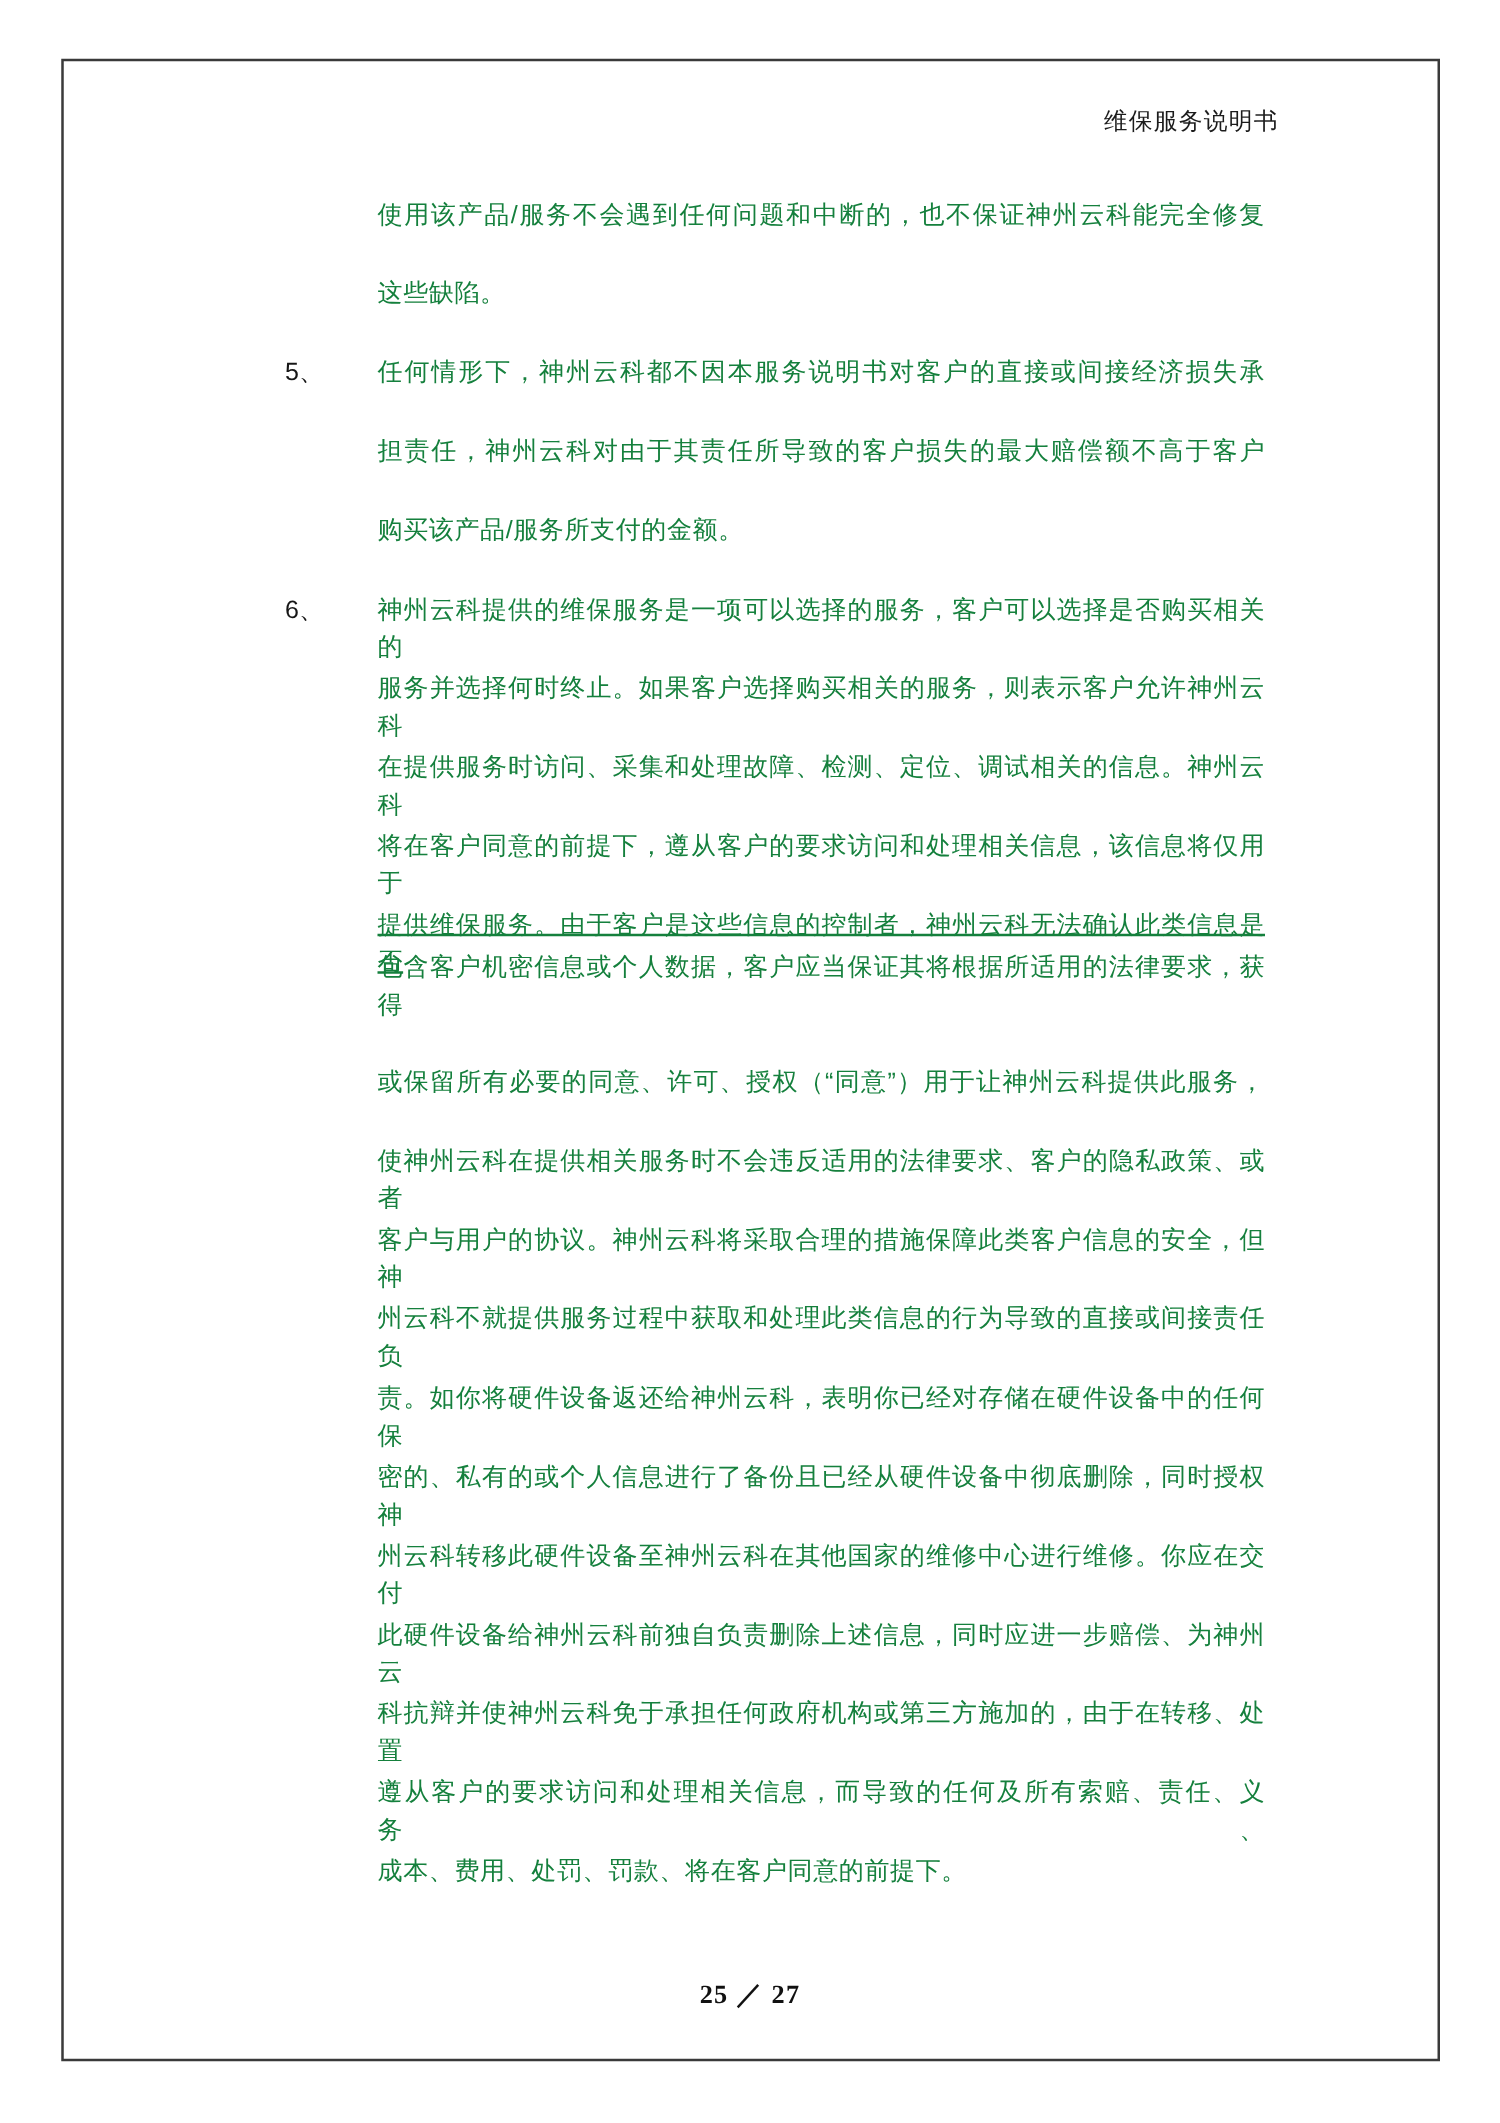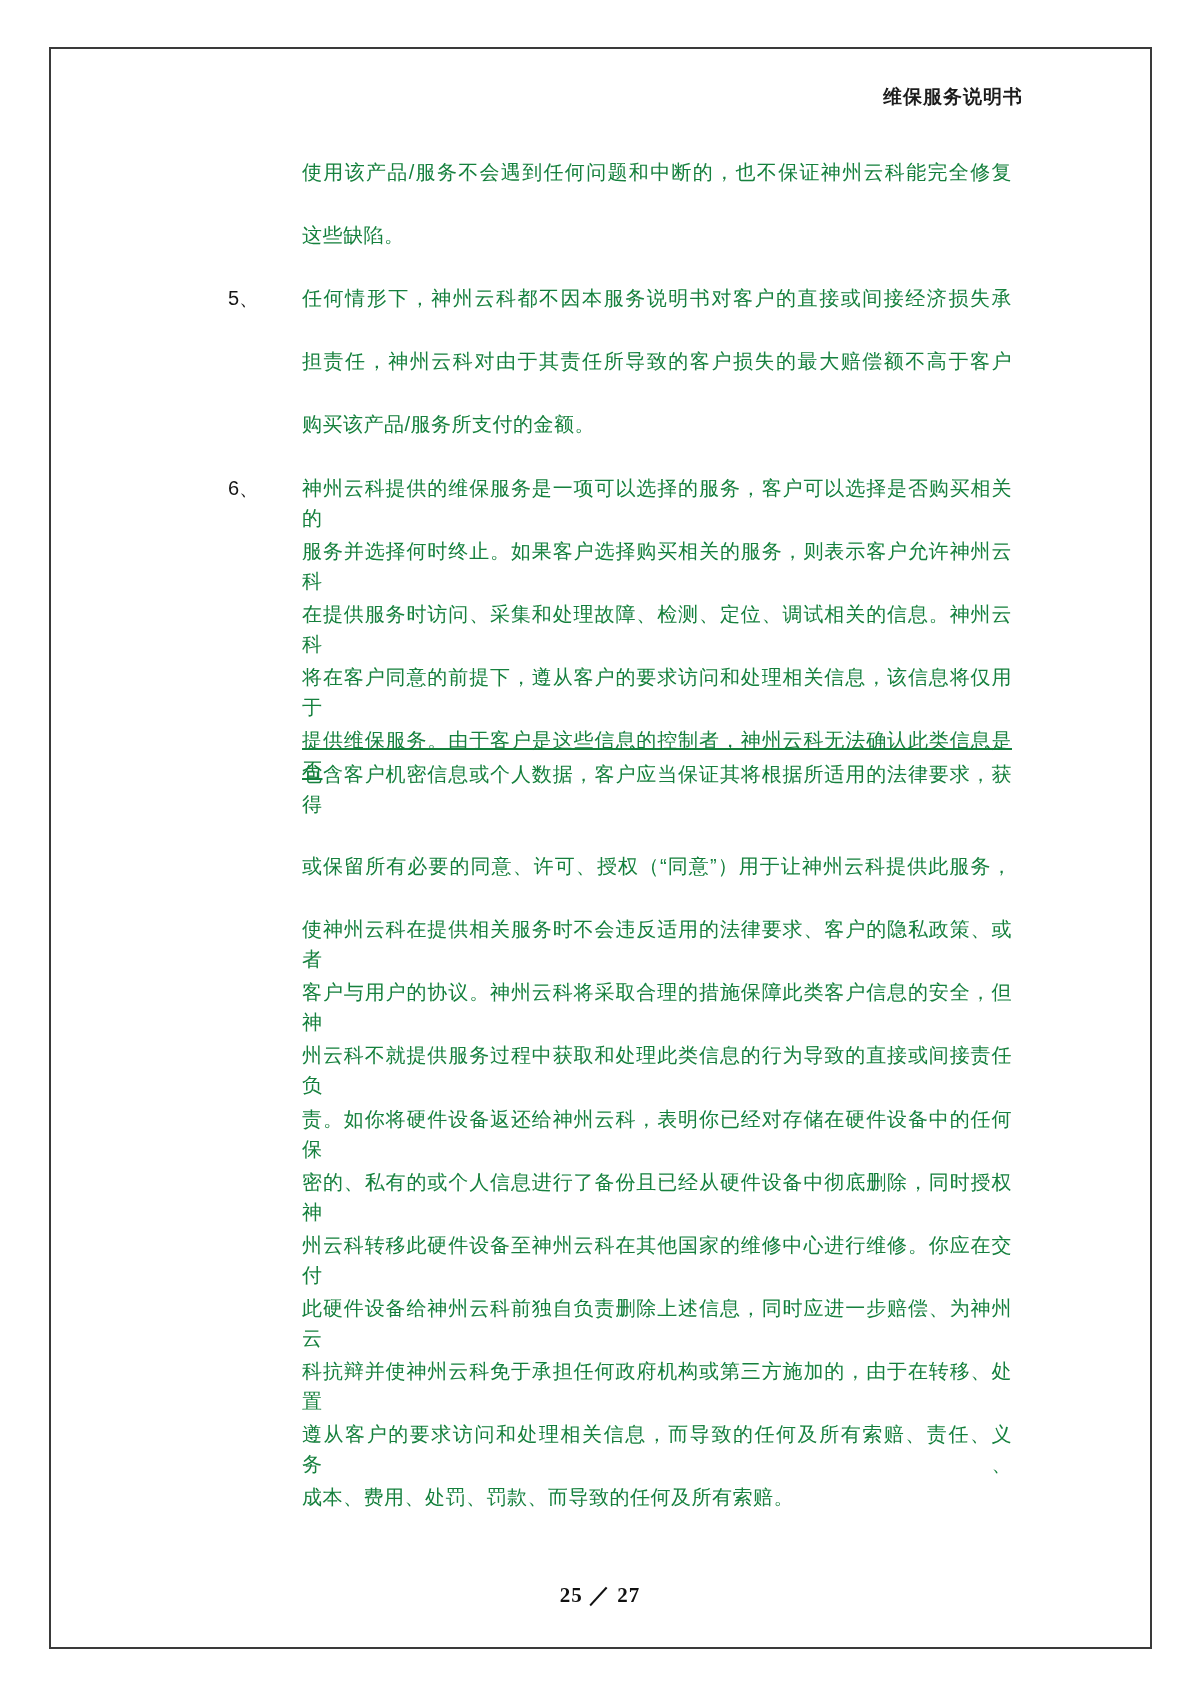--- a/index.html
+++ b/index.html
@@ -19,21 +19,20 @@
     pointer-events:none;
   }
   .doc-header{
     position:absolute;
     top:84px;right:177px;
     font-family:"Liberation Serif", serif;
     font-size:19px;
     letter-spacing:1px;
     color:#1c1c1c;
     white-space:nowrap;
-    font-weight:bold;
   }
   .content{position:absolute;left:0;top:0;width:1200px;height:1698px;}
   .text-line{
     position:absolute;
     left:302px;width:710px;height:32px;
     font-size:20px;line-height:30px;
     color:#15803d;
     white-space:nowrap;
     letter-spacing:0.5px;
   }
@@ -82,16 +81,16 @@
       <div class="text-line justified" style="top: 851px;">或保留所有必要的同意、许可、授权（“同意”）用于让神州云科提供此服务，</div>
       <div class="text-line justified" style="top: 914px;">使神州云科在提供相关服务时不会违反适用的法律要求、客户的隐私政策、或者</div>
       <div class="text-line justified" style="top: 977px;">客户与用户的协议。神州云科将采取合理的措施保障此类客户信息的安全，但神</div>
       <div class="text-line justified" style="top: 1040px;">州云科不就提供服务过程中获取和处理此类信息的行为导致的直接或间接责任负</div>
       <div class="text-line justified" style="top: 1104px;">责。如你将硬件设备返还给神州云科，表明你已经对存储在硬件设备中的任何保</div>
       <div class="text-line justified" style="top: 1167px;">密的、私有的或个人信息进行了备份且已经从硬件设备中彻底删除，同时授权神</div>
       <div class="text-line justified" style="top: 1230px;">州云科转移此硬件设备至神州云科在其他国家的维修中心进行维修。你应在交付</div>
       <div class="text-line justified" style="top: 1293px;">此硬件设备给神州云科前独自负责删除上述信息，同时应进一步赔偿、为神州云</div>
       <div class="text-line justified" style="top: 1356px;">科抗辩并使神州云科免于承担任何政府机构或第三方施加的，由于在转移、处置</div>
       <div class="text-line justified" style="top: 1419px;">遵从客户的要求访问和处理相关信息，而导致的任何及所有索赔、责任、义务、</div>
-      <div class="text-line" style="top: 1482px;">成本、费用、处罚、罚款、而导致的任何及所有索赔。</div>
+      <div class="text-line" style="top: 1482px;">成本、费用、处罚、罚款、将在客户同意的前提下。</div>
     </div>
   <div class="page-number">25 ／ 27</div>
 </div>
 
 </body></html>

